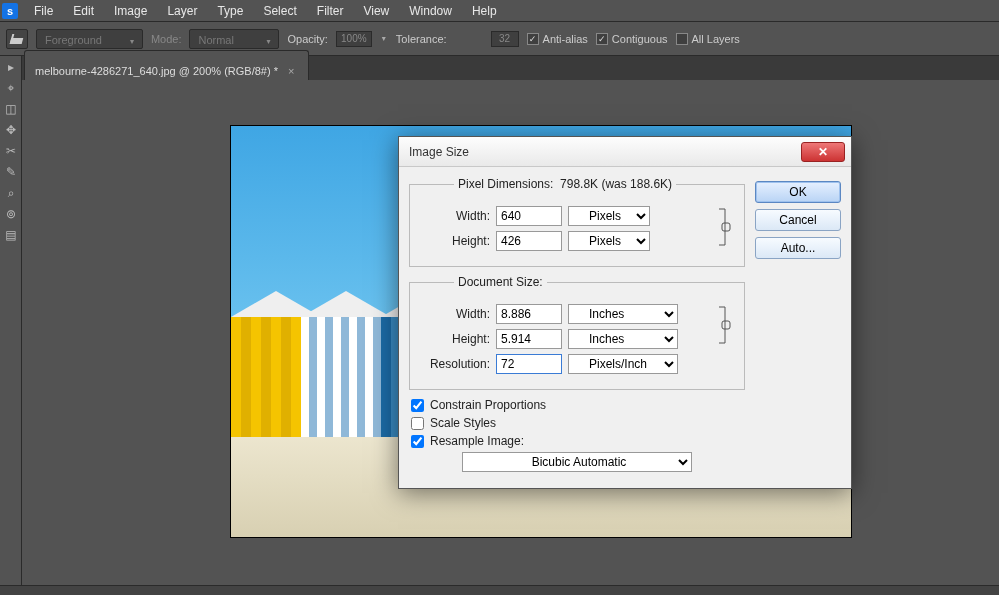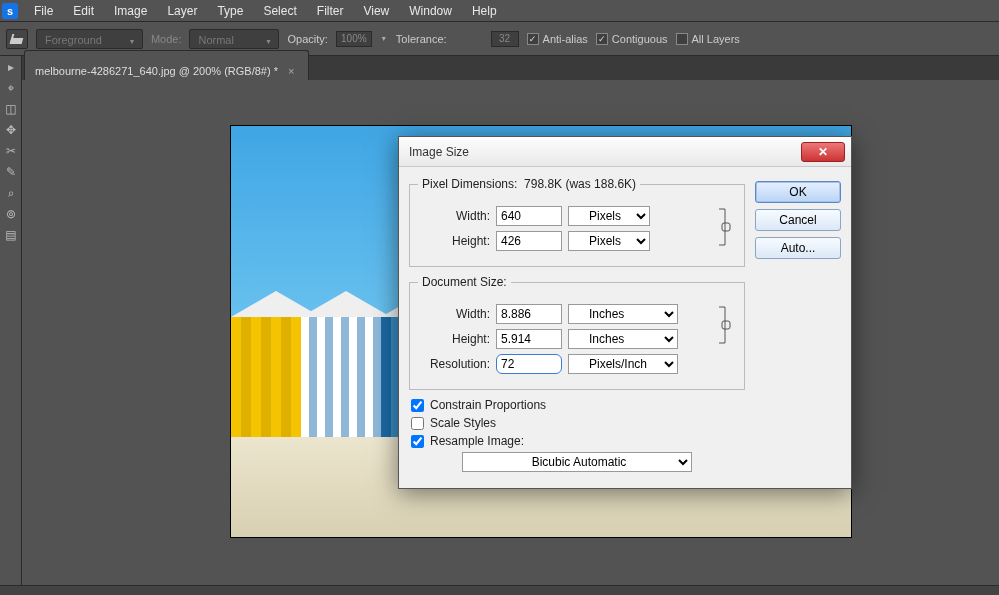--- a/index.html
+++ b/index.html
@@ -44,21 +44,21 @@
 
 .dialog { position: absolute; left: 398px; top: 136px; width: 454px; background: #f0f0f0; border: 1px solid #555; box-shadow: 0 4px 24px rgba(0,0,0,.5); }
 .titlebar { height: 30px; background: linear-gradient(#fdfdfd,#e9e9e9); border-bottom: 1px solid #c8c8c8; display: flex; align-items: center; padding: 0 6px 0 10px; }
 .titlebar .title { font-size: 12px; color: #333; flex: 1; }
 .closebtn { width: 44px; height: 20px; background: linear-gradient(#e77,#c33); border: 1px solid #922; border-radius: 3px; display:flex; align-items:center; justify-content:center; color:#fff; font-size:12px; font-weight:bold;}
 
 .dialog-body { padding: 10px; display: flex; gap: 10px; font-size: 12px; color: #222; }
 .form-col { flex: 1; }
 .btn-col { width: 86px; display: flex; flex-direction: column; gap: 6px; padding-top: 4px;}
 fieldset { border: 1px solid #bbb; padding: 10px 10px 10px 8px; margin-bottom: 8px; }
-legend { font-size: 12px; padding: 0 4px; }
+legend { font-size: 12px; padding: 0 4px; margin-left: 36px; }
 .row { display: flex; align-items: center; margin: 5px 0; gap: 6px; }
 .row .rlabel { width: 72px; text-align: right; }
 .txt { border: 1px solid #999; background: #fff; height: 20px; padding: 0 4px; font-size: 12px; }
 .txt.w1 { width: 66px; }
 .sel { border: 1px solid #999; background: #fff; height: 20px; font-size: 12px; padding-left: 16px; }
 .sel.s1 { width: 82px; }
 .sel.s2 { width: 110px; }
 .link-icon { width: 18px; height: 52px; display:flex; align-items:center; justify-content:center; }
 .link-icon svg { stroke:#555; fill:none; }
 .btn { height: 22px; border: 1px solid #8aa4c4; background: linear-gradient(#f7fbff,#dbe8f6); border-radius: 3px; font-size: 12px; }
@@ -195,21 +195,21 @@
               <input class="txt w1" value="8.886" style="">
               <select class="sel s2"><option>Inches</option></select>
             </div>
             <div class="row">
               <span class="rlabel">Height:</span>
               <input class="txt w1" value="5.914" style="">
               <select class="sel s2"><option>Inches</option></select>
             </div>
             <div class="row">
               <span class="rlabel">Resolution:</span>
-              <input class="txt w1" style="border-color: rgb(58, 123, 213); border-radius: 6px;" value="72">
+              <input class="txt w1" style="border-color: rgb(58, 123, 213);" value="72">
               <select class="sel s2"><option>Pixels/Inch</option></select>
             </div>
           </div>
           <div class="link-icon">
             <svg width="16" height="44">
                 <path d="M2 4 h6 M2 40 h6 M8 4 v36" stroke-width="1"></path>
                 <rect x="5" y="18" width="8" height="8" rx="2"></rect>
               </svg>
           </div>
         </div>

